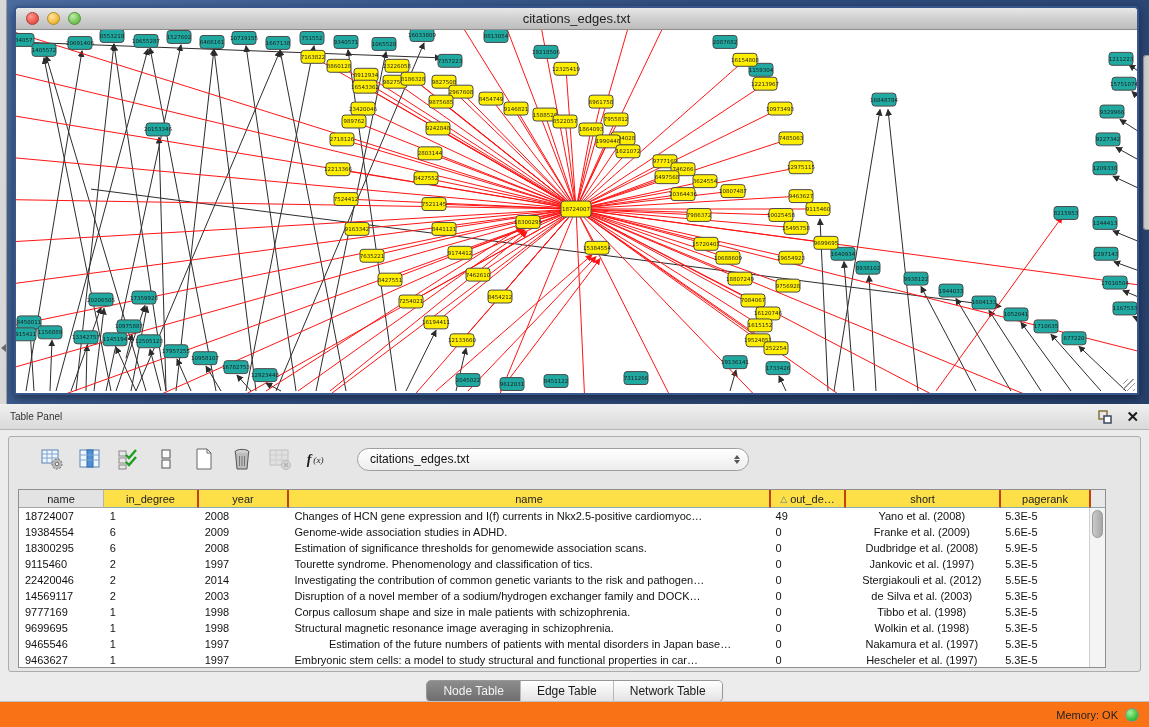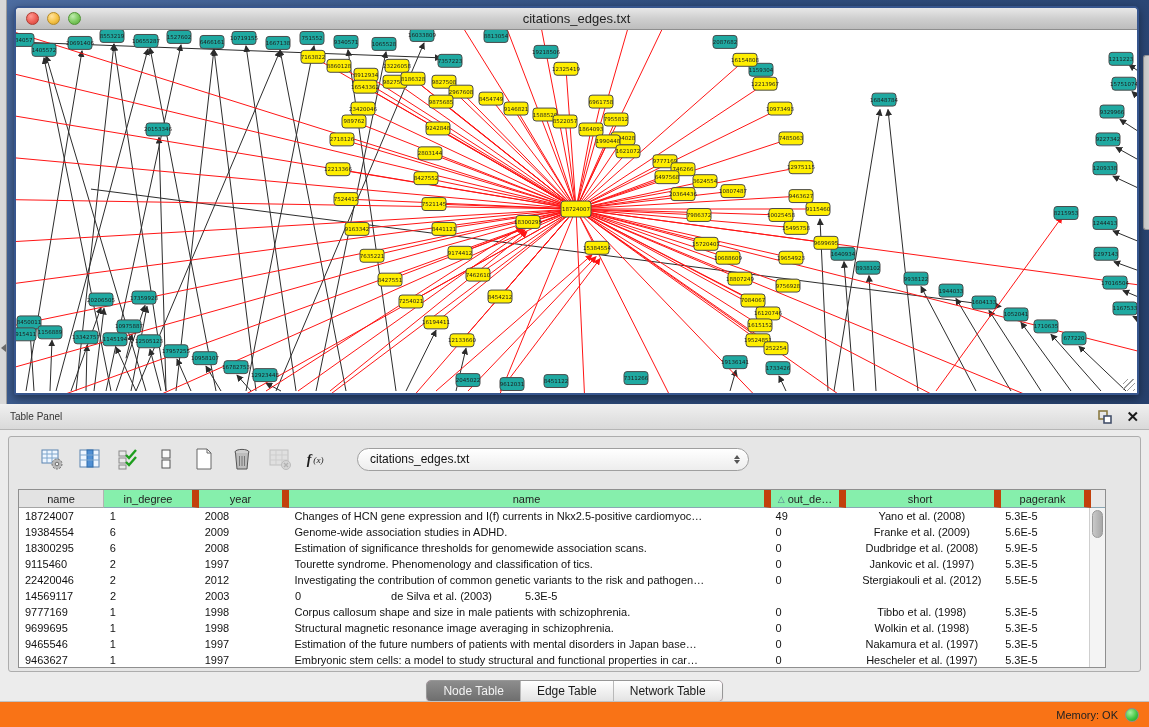--- a/index.html
+++ b/index.html
@@ -35,21 +35,21 @@
   .tool { width:26px; height:26px; display:flex; align-items:center; justify-content:center; cursor:pointer; }
   .combo { width:392px; height:23px; margin-left:14px; background:linear-gradient(#ffffff,#ededed); border:1px solid #9f9f9f; border-radius:12px; display:flex; align-items:center; padding:0 8px 0 12px; box-shadow:inset 0 1px 0 #fff; cursor:pointer; }
   .combo-text { flex:1; font-size:12px; color:#111; }
   .combo-arrows { display:flex; flex-direction:column; gap:1px; align-items:center; }
   .combo-arrows i { width:0; height:0; border-left:3.5px solid transparent; border-right:3.5px solid transparent; display:block; }
   .combo-arrows .up { border-bottom:4px solid #555; }
   .combo-arrows .dn { border-top:4px solid #555; }
 
   .grid { position:absolute; left:9px; top:52px; width:1088px; height:179px; background:#fff; border:1px solid #8f8f8f; font-size:11px; }
   .grid-head { display:flex; height:18px; }
-  .ghc { display:flex; align-items:center; justify-content:center; background:#86efac; border-right:7px solid #c2410c; border-bottom:1px solid #8aa7b4; color:#222; overflow:hidden; white-space:nowrap; }
+  .ghc { display:flex; align-items:center; justify-content:center; background:#fde047; border-right:2px solid #c2410c; border-bottom:1px solid #8aa7b4; color:#222; overflow:hidden; white-space:nowrap; }
   .ghc.gray { background:#e3e3e3; border-right:1px solid #b3b3b3; border-bottom:1px solid #a5a5a5; }
   .ghc.scroll-corner { background:#e8e8e8; border-right:none; }
   .sort-tri { color:#53788e; font-size:9px; margin-right:3px; }
   .grid-rows { position:absolute; left:0; top:18px; right:16px; bottom:0; overflow:hidden; }
   .grow { display:flex; height:16px; align-items:center; color:#111; }
   .gc { overflow:hidden; white-space:nowrap; text-overflow:ellipsis; padding:0 4px 0 6px; }
   .gc.center { text-align:center; padding:0 2px; }
   .vscroll { position:absolute; right:0; top:18px; width:16px; bottom:0; background:#f4f4f4; border-left:1px solid #cfcfcf; }
   .vthumb { position:absolute; left:2px; top:2px; width:11px; height:28px; border-radius:6px; background:linear-gradient(90deg,#c9c9c9,#a8a8a8); border:1px solid #999; }
 
@@ -658,30 +658,31 @@
             <div class="gc" style="width: 95px;">2</div>
             <div class="gc" style="width: 90px;">1997</div>
             <div class="gc" style="width: 482px;">Tourette syndrome. Phenomenology and classification of tics.</div>
             <div class="gc" style="width: 75px;">0</div>
             <div class="gc center" style="width: 155px;">Jankovic et al. (1997)</div>
             <div class="gc" style="width: 90px;">5.3E-5</div>
           </div>
           <div class="grow">
             <div class="gc" style="width: 85px;">22420046</div>
             <div class="gc" style="width: 95px;">2</div>
-            <div class="gc" style="width: 90px;">2012</div>
+            <div class="gc" style="width: 90px;">2014</div>
             <div class="gc" style="width: 482px;">Investigating the contribution of common genetic variants to the risk and pathogen…</div>
             <div class="gc" style="width: 75px;">0</div>
             <div class="gc center" style="width: 155px;">Stergiakouli et al. (2012)</div>
             <div class="gc" style="width: 90px;">5.5E-5</div>
           </div>
           <div class="grow">
             <div class="gc" style="width: 85px;">14569117</div>
             <div class="gc" style="width: 95px;">2</div>
             <div class="gc" style="width: 90px;">2003</div>
+            <div class="gc" style="width: 482px;">Disruption of a novel member of a sodium/hydrogen exchanger family and DOCK…</div>
             <div class="gc" style="width: 75px;">0</div>
             <div class="gc center" style="width: 155px;">de Silva et al. (2003)</div>
             <div class="gc" style="width: 90px;">5.3E-5</div>
           </div>
           <div class="grow">
             <div class="gc" style="width: 85px;">9777169</div>
             <div class="gc" style="width: 95px;">1</div>
             <div class="gc" style="width: 90px;">1998</div>
             <div class="gc" style="width: 482px;">Corpus callosum shape and size in male patients with schizophrenia.</div>
             <div class="gc" style="width: 75px;">0</div>
@@ -694,21 +695,21 @@
             <div class="gc" style="width: 90px;">1998</div>
             <div class="gc" style="width: 482px;">Structural magnetic resonance image averaging in schizophrenia.</div>
             <div class="gc" style="width: 75px;">0</div>
             <div class="gc center" style="width: 155px;">Wolkin et al. (1998)</div>
             <div class="gc" style="width: 90px;">5.3E-5</div>
           </div>
           <div class="grow">
             <div class="gc" style="width: 85px;">9465546</div>
             <div class="gc" style="width: 95px;">1</div>
             <div class="gc" style="width: 90px;">1997</div>
-            <div class="gc" style="width: 482px;">Estimation of the future numbers of patients with mental disorders in Japan base…</div>
+            <div class="gc" style="width: 482px; text-align: center;">Estimation of the future numbers of patients with mental disorders in Japan base…</div>
             <div class="gc" style="width: 75px;">0</div>
             <div class="gc center" style="width: 155px;">Nakamura et al. (1997)</div>
             <div class="gc" style="width: 90px;">5.3E-5</div>
           </div>
           <div class="grow">
             <div class="gc" style="width: 85px;">9463627</div>
             <div class="gc" style="width: 95px;">1</div>
             <div class="gc" style="width: 90px;">1997</div>
             <div class="gc" style="width: 482px;">Embryonic stem cells: a model to study structural and functional properties in car…</div>
             <div class="gc" style="width: 75px;">0</div>

